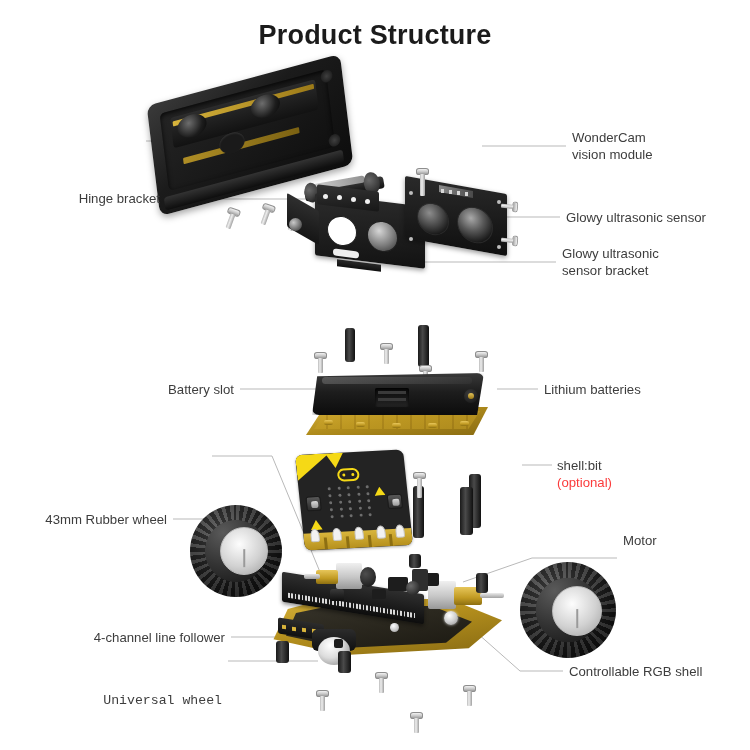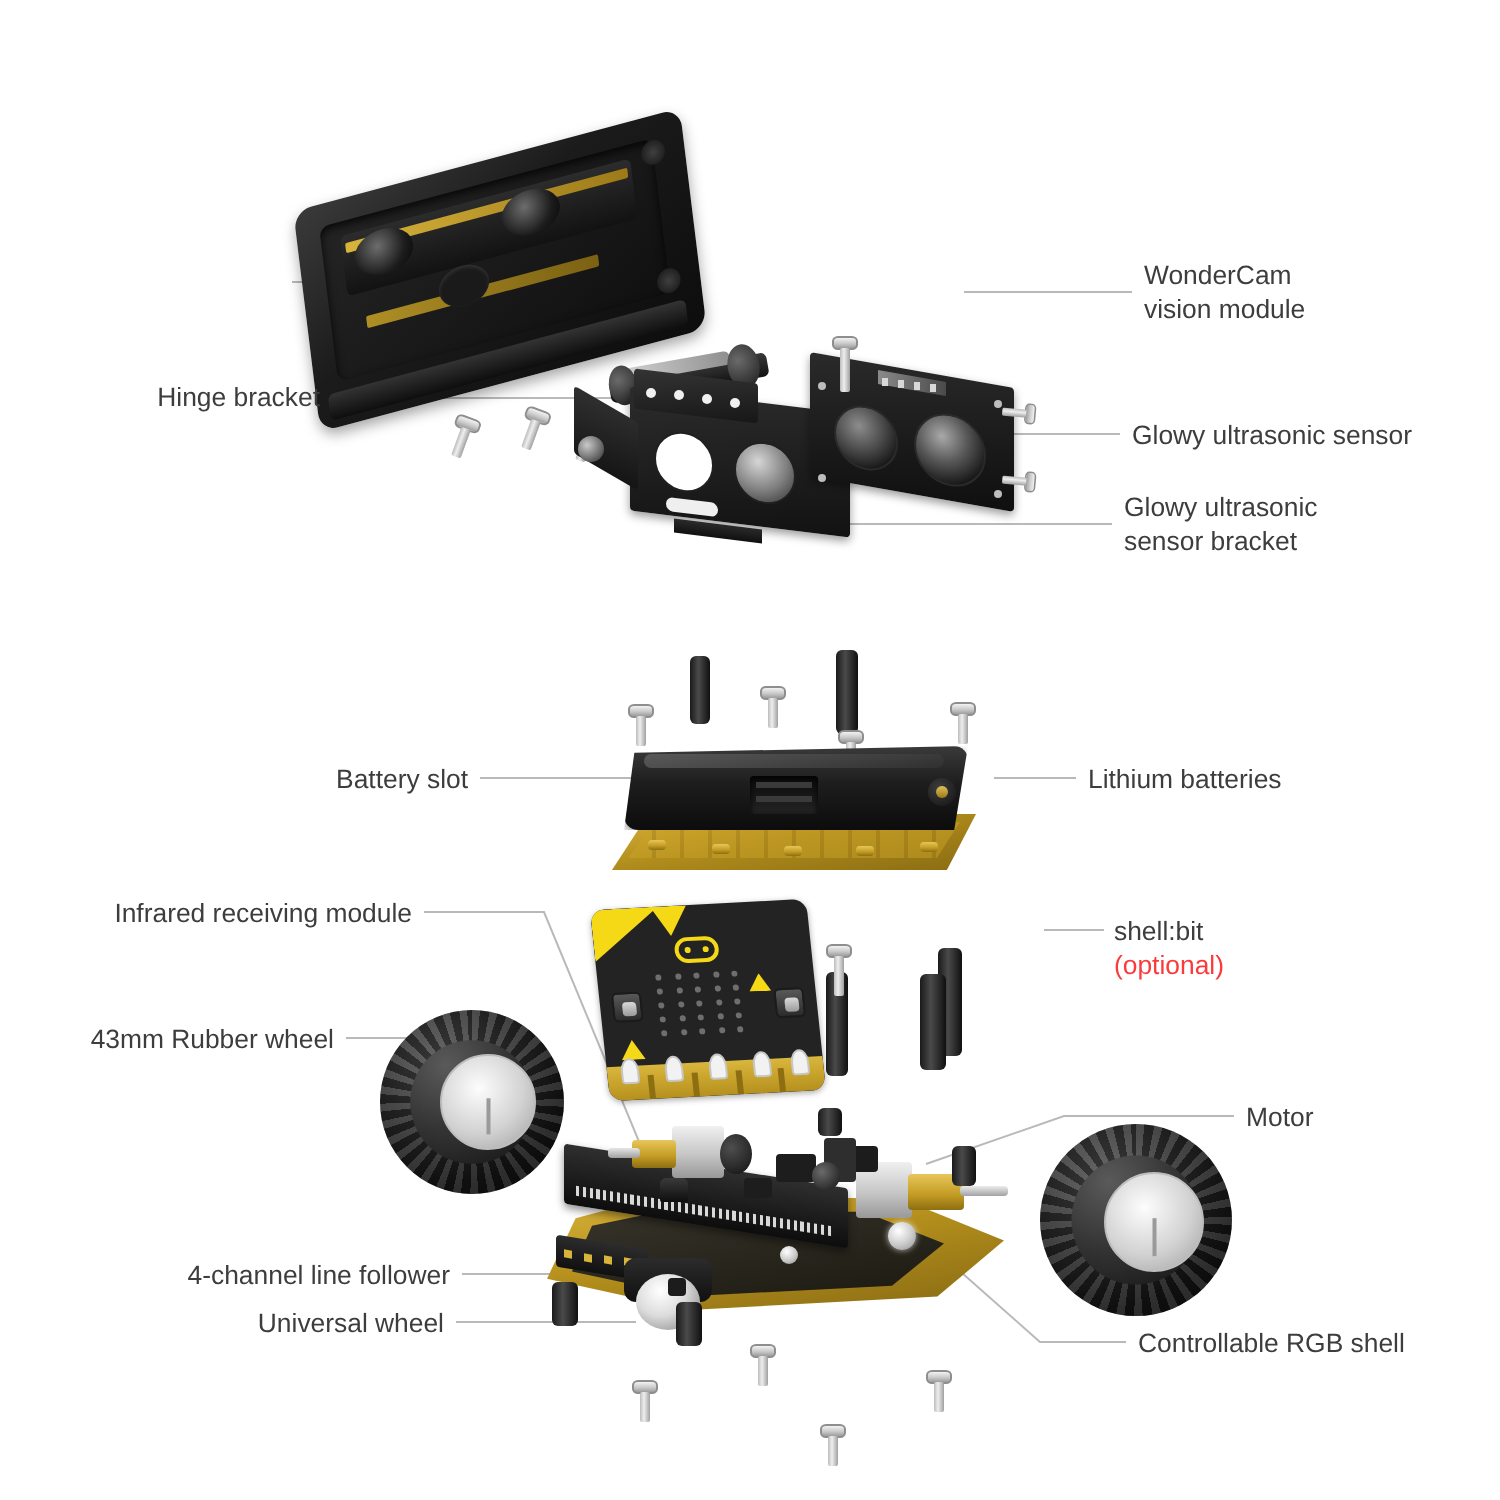--- a/index.html
+++ b/index.html
@@ -145,20 +145,21 @@
     background: radial-gradient(circle at 38% 32%, #8d8d8d, #4a4a4a 45%, #141414 80%);
     border: 1.5px solid #2a2a2a; }
   .hole { position: absolute; border-radius: 50%; background: #ffffff;
     border: 1.5px solid #202020; }
 </style>
 </head>
 <body>
 
 <div id="page">
 
+  <div class="page-title">Product Structure</div>
 
   <svg class="leader-svg">
     <g stroke="#b9b9b9" stroke-width="1" fill="none">
 
       <line x1="146" y1="141" x2="232" y2="141"></line>
 
       <line x1="166" y1="199" x2="318" y2="199"></line>
 
       <line x1="482" y1="146" x2="566" y2="146"></line>
 
@@ -546,30 +547,29 @@
     <span>Glowy ultrasonic</span><br>
     <span>sensor bracket</span>
   </div>
 
   <div class="label right" style="left:566px;top:209px;">Glowy ultrasonic sensor</div>
 
   <div class="label left" style="left:0px;top:381px;width:234px;">Battery slot</div>
 
   <div class="label right" style="left:544px;top:381px;">Lithium batteries</div>
 
-  <div class="label left" style="left:0px;top:448px;width:206px;">Infrared receiving module</div>
 
   <div class="label right" style="left:557px;top:457px;">
     <span>shell:bit</span>
     <span class="optional">(optional)</span>
   </div>
 
   <div class="label left" style="left:0px;top:511px;width:167px;">43mm Rubber wheel</div>
 
-  <div class="label right" style="left:623px;top:550px;">Motor</div>
+  <div class="label right" style="left:623px;top:532px;">Motor</div>
 
   <div class="label left" style="left:0px;top:629px;width:225px;">4-channel line follower</div>
 
-  <div class="label left" style="left:0px;top:653px;width:222px;">Universal wheel</div>
+  <div class="label left" style="left:0px;top:692px;width:222px;font-family:Liberation Mono, monospace;">Universal wheel</div>
 
   <div class="label right" style="left:569px;top:663px;">Controllable RGB shell</div>
 
 </div>
 
 </body></html>

